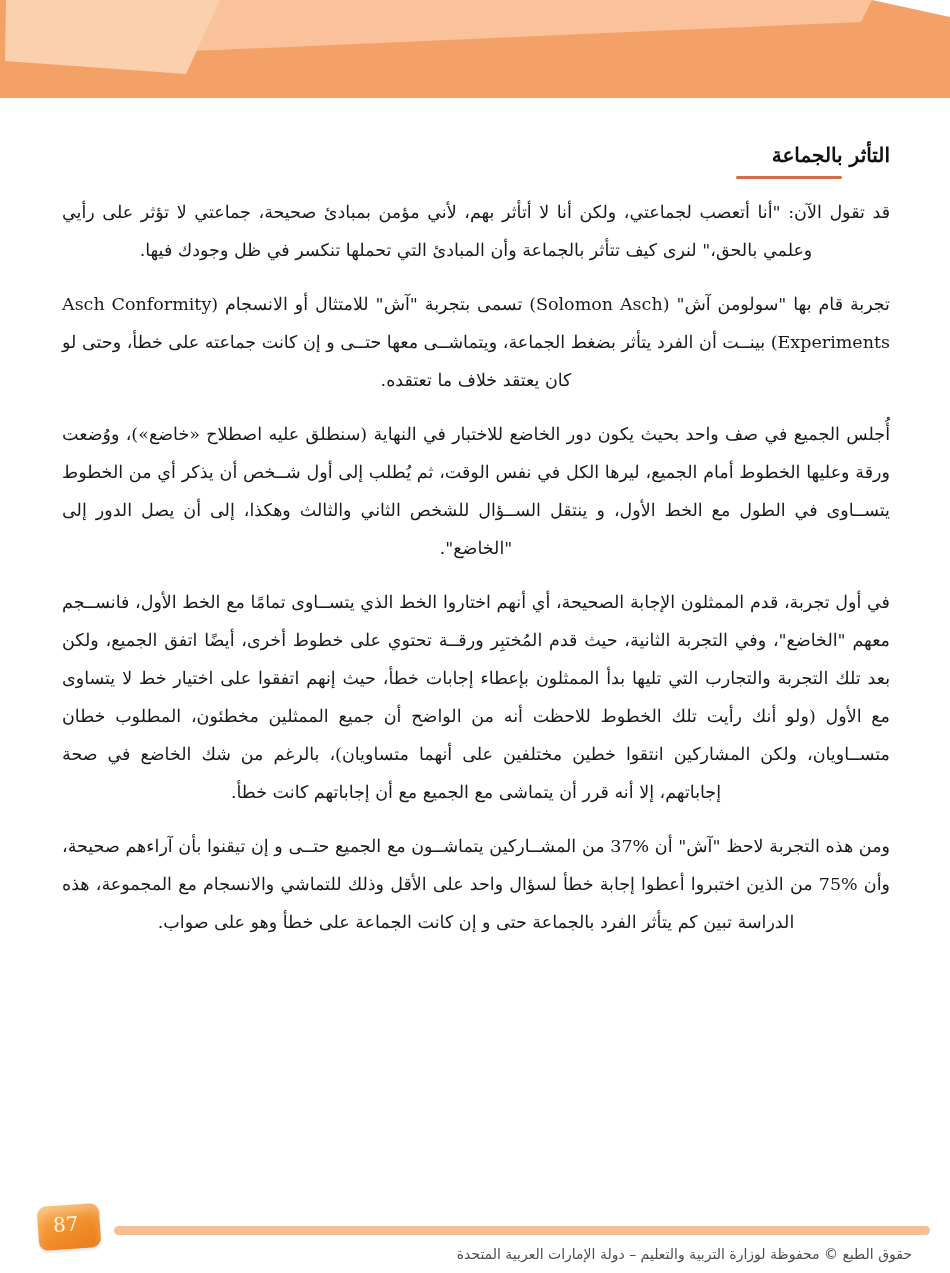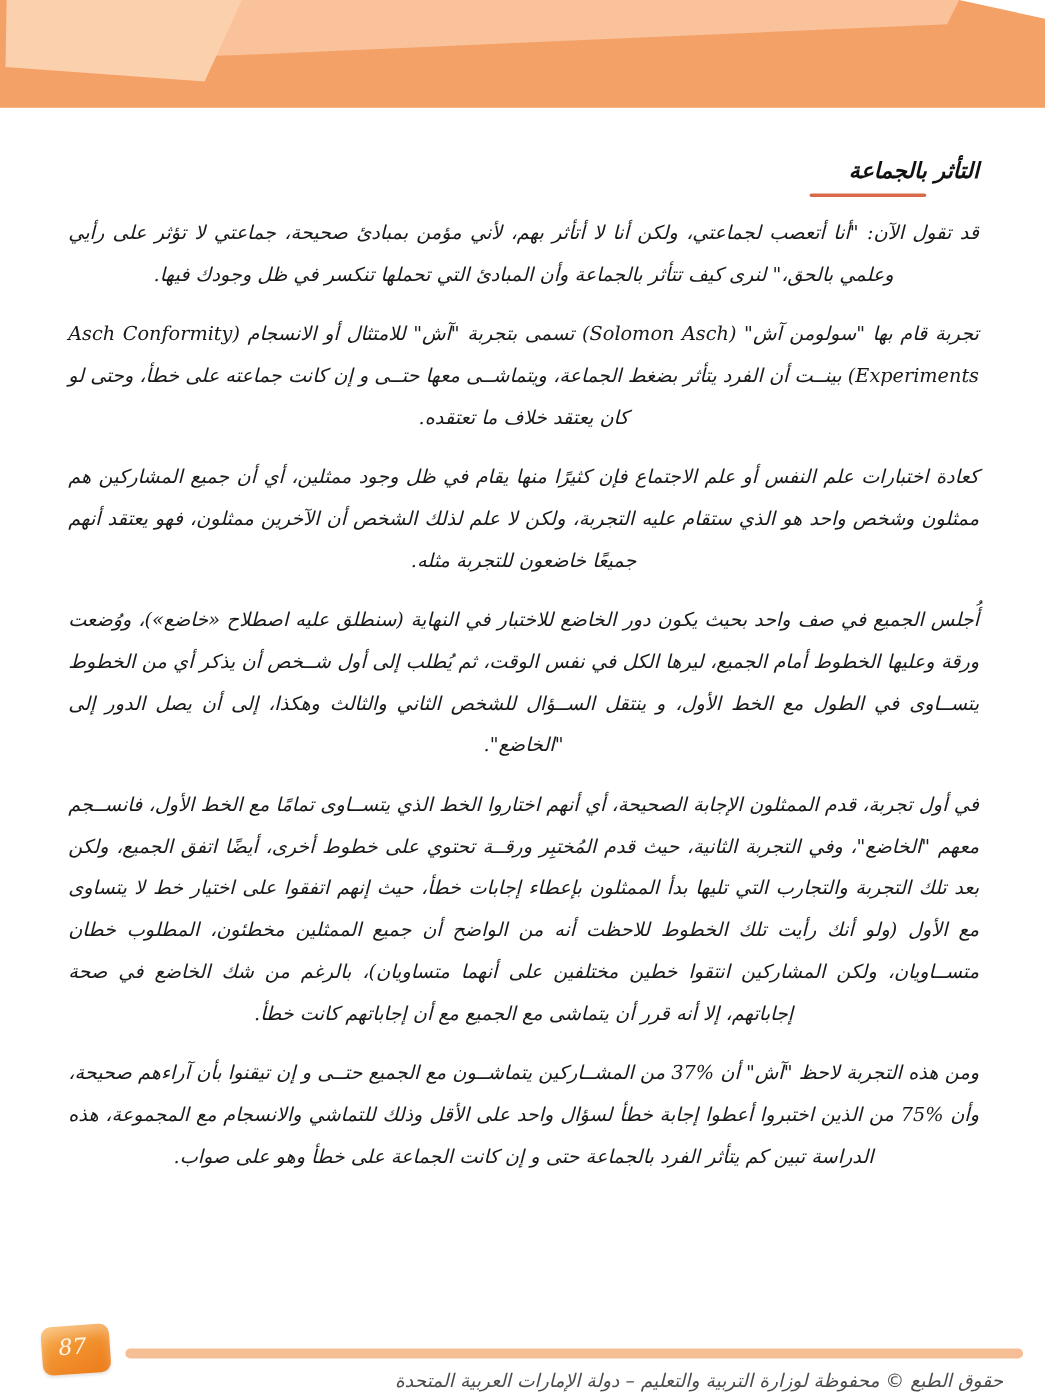--- a/index.html
+++ b/index.html
@@ -17,21 +17,20 @@
   }
   *{margin:0;padding:0;box-sizing:border-box;}
   html,body{background:#ffffff;}
   body{font-family:"DejaVu Serif","Liberation Serif",serif;}
   .page{
     position:relative;
     width:950px;height:1273px;
     background:#ffffff;
     overflow:hidden;
     margin:0 auto;
-    font-style:italic;
   }
   .header-banner{
     position:absolute;top:0;left:0;width:950px;height:100px;
   }
   .content{
     position:absolute;
     top:98px;left:0;right:0;
     direction:rtl;
     padding:45px 60px 0 62px;
     color:var(--text);
@@ -80,21 +79,21 @@
     left:114px;top:1226px;
     width:816px;height:9px;
     border-radius:5px;
     background:var(--footer-bar);
   }
   .copyright{
     position:absolute;
     right:38px;top:1246px;
     direction:rtl;
     font-family:"DejaVu Sans","Liberation Sans",sans-serif;
-    font-size:17px;
+    font-size:14px;
     color:var(--footer-text);
   }
 </style>
 </head>
 <body>
 
 <div class="page">
 
   <svg class="header-banner" viewBox="0 0 950 100" preserveAspectRatio="none" aria-hidden="true">
     <rect x="0" y="0" width="950" height="98" style="fill:var(--header-orange)"></rect>
@@ -103,21 +102,20 @@
     <polygon points="6,0 220,0 186,74 5,61" style="fill:var(--header-peach-light)"></polygon>
   </svg>
 
   <div class="content">
     <h1 class="page-title">التأثر بالجماعة</h1>
     <span class="title-underline"></span>
 
     <div class="paragraphs">
       <p>قد تقول الآن: "أنا أتعصب لجماعتي، ولكن أنا لا أتأثر بهم، لأني مؤمن بمبادئ صحيحة، جماعتي لا تؤثر على رأيي وعلمي بالحق،" لنرى كيف تتأثر بالجماعة وأن المبادئ التي تحملها تنكسر في ظل وجودك فيها.</p>
       <p>تجربة قام بها "سولومن آش" (Solomon Asch) تسمى بتجربة "آش" للامتثال أو الانسجام (Asch Conformity Experiments) بينــت أن الفرد يتأثر بضغط الجماعة، ويتماشــى معها حتــى و إن كانت جماعته على خطأ، وحتى لو كان يعتقد خلاف ما تعتقده.</p>
-      <p>كعادة اختبارات علم النفس أو علم الاجتماع فإن كثيرًا منها يقام في ظل وجود ممثلين، أي أن جميع المشاركين هم ممثلون وشخص واحد هو الذي ستقام عليه التجربة، ولكن لا علم لذلك الشخص أن الآخرين ممثلون، فهو يعتقد أنهم جميعًا خاضعون للتجربة مثله.</p>
       <p>أُجلس الجميع في صف واحد بحيث يكون دور الخاضع للاختبار في النهاية (سنطلق عليه اصطلاح «خاضع»)، ووُضعت ورقة وعليها الخطوط أمام الجميع، ليرها الكل في نفس الوقت، ثم يُطلب إلى أول شــخص أن يذكر أي من الخطوط يتســاوى في الطول مع الخط الأول، و ينتقل الســؤال للشخص الثاني والثالث وهكذا، إلى أن يصل الدور إلى "الخاضع".</p>
       <p>في أول تجربة، قدم الممثلون الإجابة الصحيحة، أي أنهم اختاروا الخط الذي يتســاوى تمامًا مع الخط الأول، فانســجم معهم "الخاضع"، وفي التجربة الثانية، حيث قدم المُختبِر ورقــة تحتوي على خطوط أخرى، أيضًا اتفق الجميع، ولكن بعد تلك التجربة والتجارب التي تليها بدأ الممثلون بإعطاء إجابات خطأ، حيث إنهم اتفقوا على اختيار خط لا يتساوى مع الأول (ولو أنك رأيت تلك الخطوط للاحظت أنه من الواضح أن جميع الممثلين مخطئون، المطلوب خطان متســاويان، ولكن المشاركين انتقوا خطين مختلفين على أنهما متساويان)، بالرغم من شك الخاضع في صحة إجاباتهم، إلا أنه قرر أن يتماشى مع الجميع مع أن إجاباتهم كانت خطأ.</p>
       <p>ومن هذه التجربة لاحظ "آش" أن %37 من المشــاركين يتماشــون مع الجميع حتــى و إن تيقنوا بأن آراءهم صحيحة، وأن %75 من الذين اختبروا أعطوا إجابة خطأ لسؤال واحد على الأقل وذلك للتماشي والانسجام مع المجموعة، هذه الدراسة تبين كم يتأثر الفرد بالجماعة حتى و إن كانت الجماعة على خطأ وهو على صواب.</p>
     </div>
   </div>
 
   <div class="page-number-badge">
     <span>87</span>
   </div>
   <div class="footer-bar"></div>

